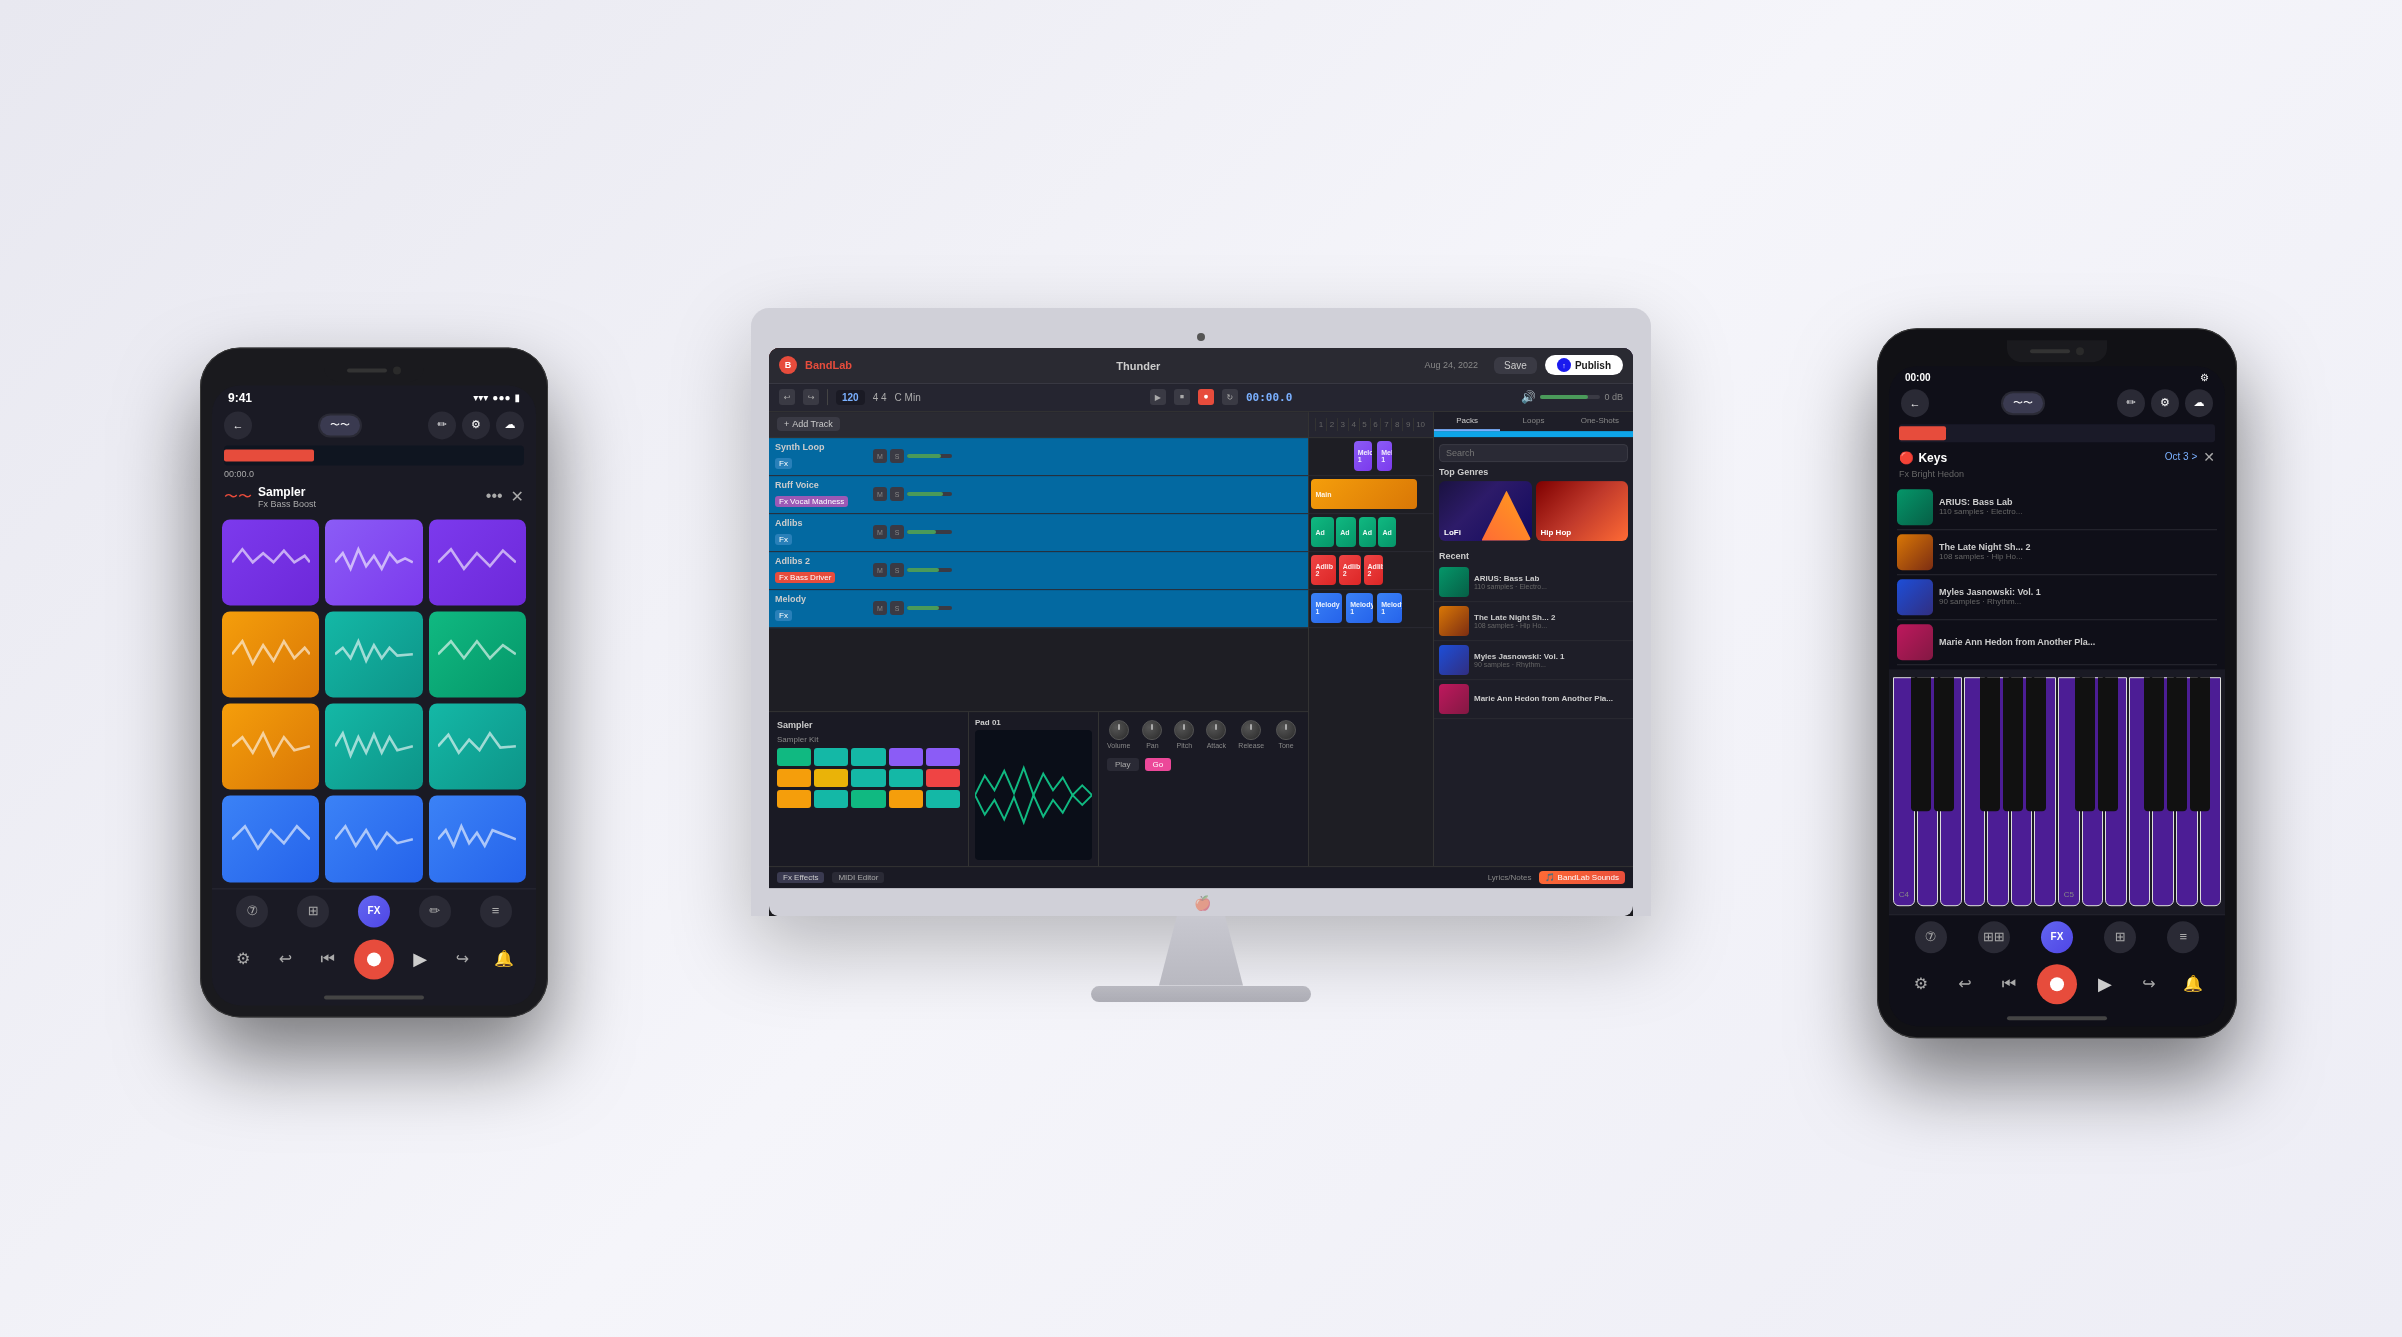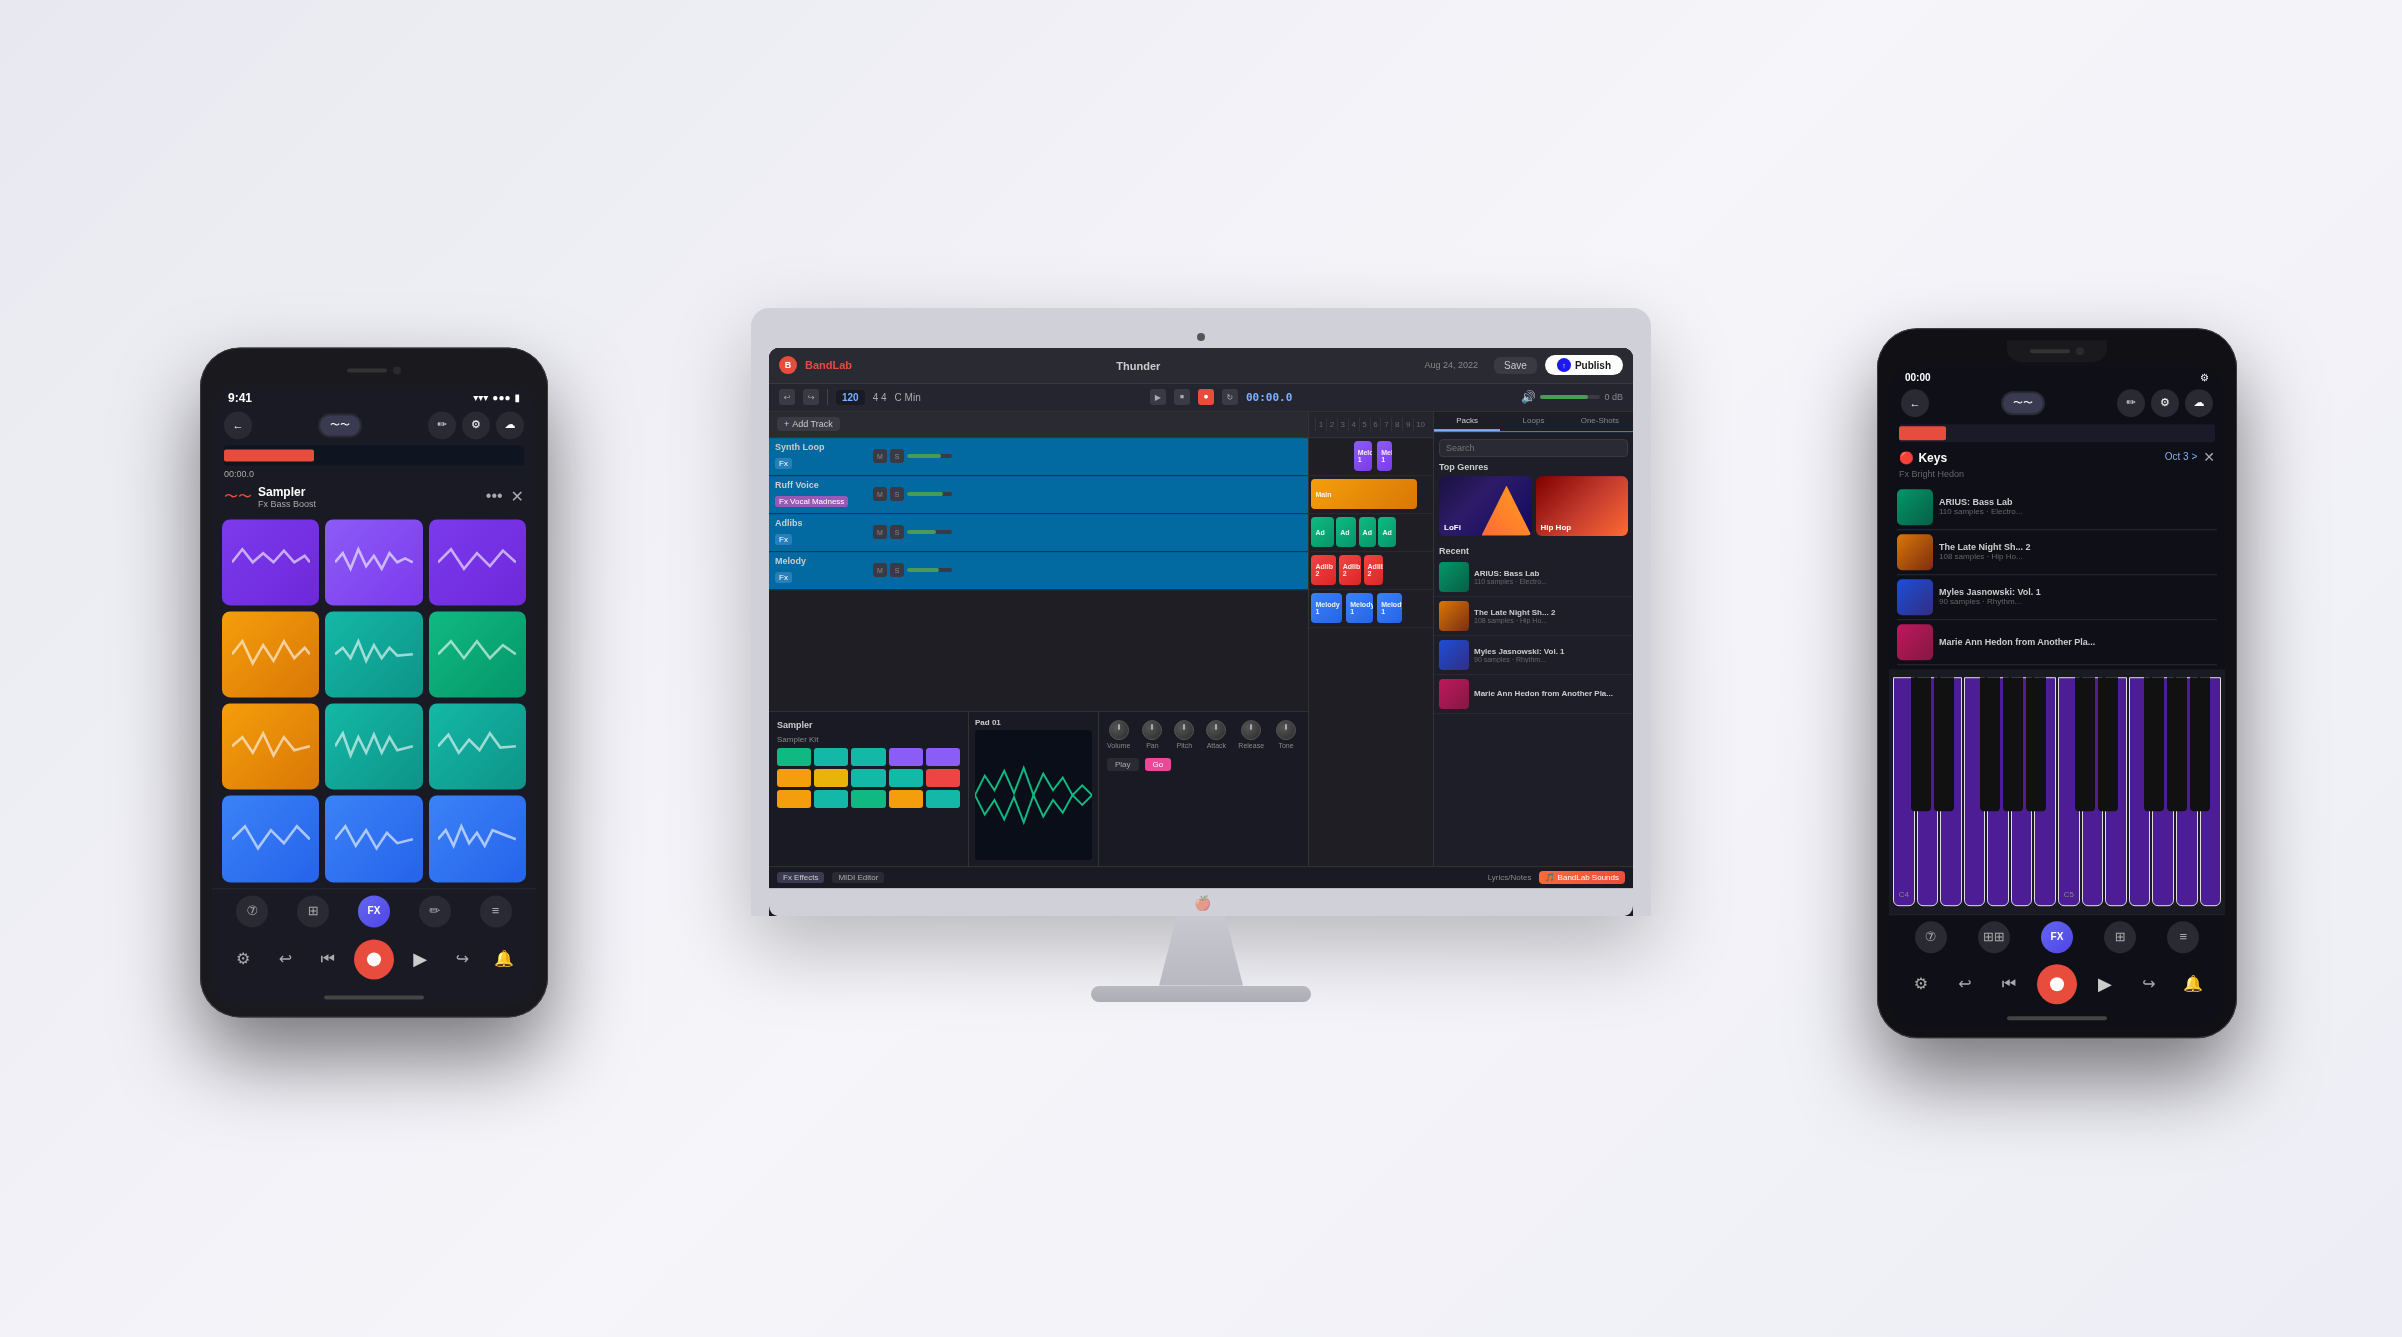--- a/index.html
+++ b/index.html
@@ -532,21 +532,21 @@
       width: 200px;
       background: #1e1e28;
       border-left: 1px solid #333;
       display: flex;
       flex-direction: column;
       overflow: hidden;
     }
 
     .daw-sidebar-tabs {
       display: flex;
-      border-bottom: 1px solid #0ea5e9;
+      border-bottom: 6px solid #0ea5e9;
       flex-shrink: 0;
     }
 
     .daw-sidebar-tab {
       flex: 1;
       padding: 4px 2px;
       text-align: center;
       font-size: 8px;
       color: #888;
       cursor: pointer;
@@ -1287,20 +1287,33 @@
                     </div>
                     <div class="daw-track-controls">
                       <button class="daw-track-btn-sm">M</button>
                       <button class="daw-track-btn-sm">S</button>
                       <div class="daw-track-vol">
                         <div class="daw-track-vol-fill" style="width:65%;"></div>
                       </div>
                     </div>
                   </div>
 
+                  <div class="daw-track">
+                    <div class="daw-track-info">
+                      <div class="daw-track-name">Adlibs 2</div>
+                      <span class="daw-track-fx red">Fx Bass Driver</span>
+                    </div>
+                    <div class="daw-track-controls">
+                      <button class="daw-track-btn-sm">M</button>
+                      <button class="daw-track-btn-sm">S</button>
+                      <div class="daw-track-vol">
+                        <div class="daw-track-vol-fill" style="width:70%;"></div>
+                      </div>
+                    </div>
+                  </div>
 
                   <div class="daw-track">
                     <div class="daw-track-info">
                       <div class="daw-track-name">Melody</div>
                       <span class="daw-track-fx blue">Fx</span>
                     </div>
                     <div class="daw-track-controls">
                       <button class="daw-track-btn-sm">M</button>
                       <button class="daw-track-btn-sm">S</button>
                       <div class="daw-track-vol">

